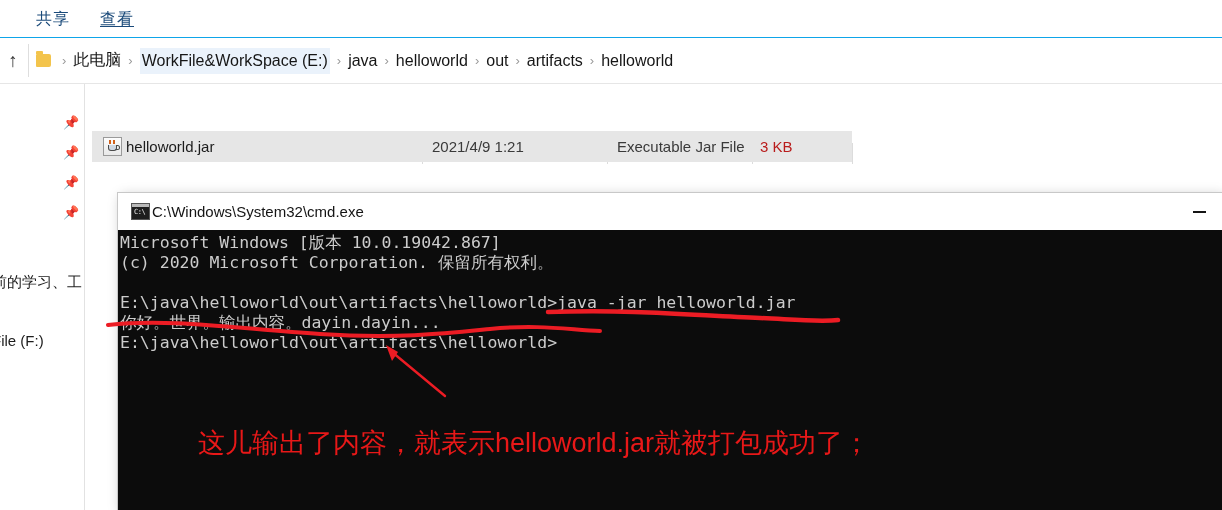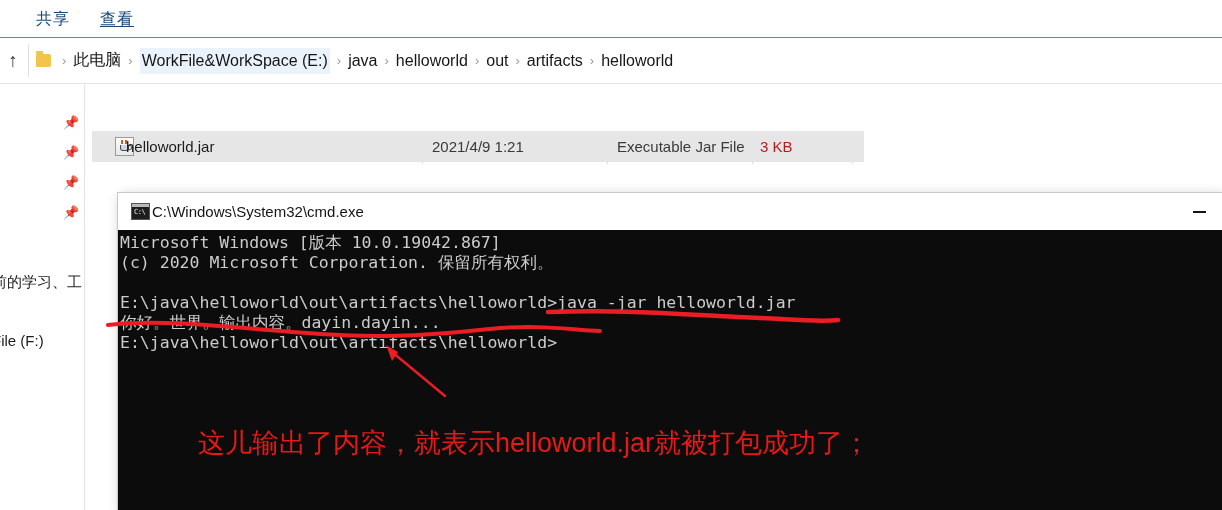--- a/index.html
+++ b/index.html
@@ -145,21 +145,20 @@
   }
 
   
   .file-row {
     position: absolute;
     left: 92px; top: 131px;
     width: 760px; height: 31px;
     background: #e6e6e6;
     display: flex;
     align-items: center;
-    padding-left: 12px;
   }
   .jar-icon {
     position: relative;
     width: 17px; height: 17px;
     margin-left: 11px;
     background: linear-gradient(#fdfdfd, #e8e8e8);
     border: 1px solid #9a9a9a;
     flex: 0 0 auto;
   }
   .jar-icon .cup {

